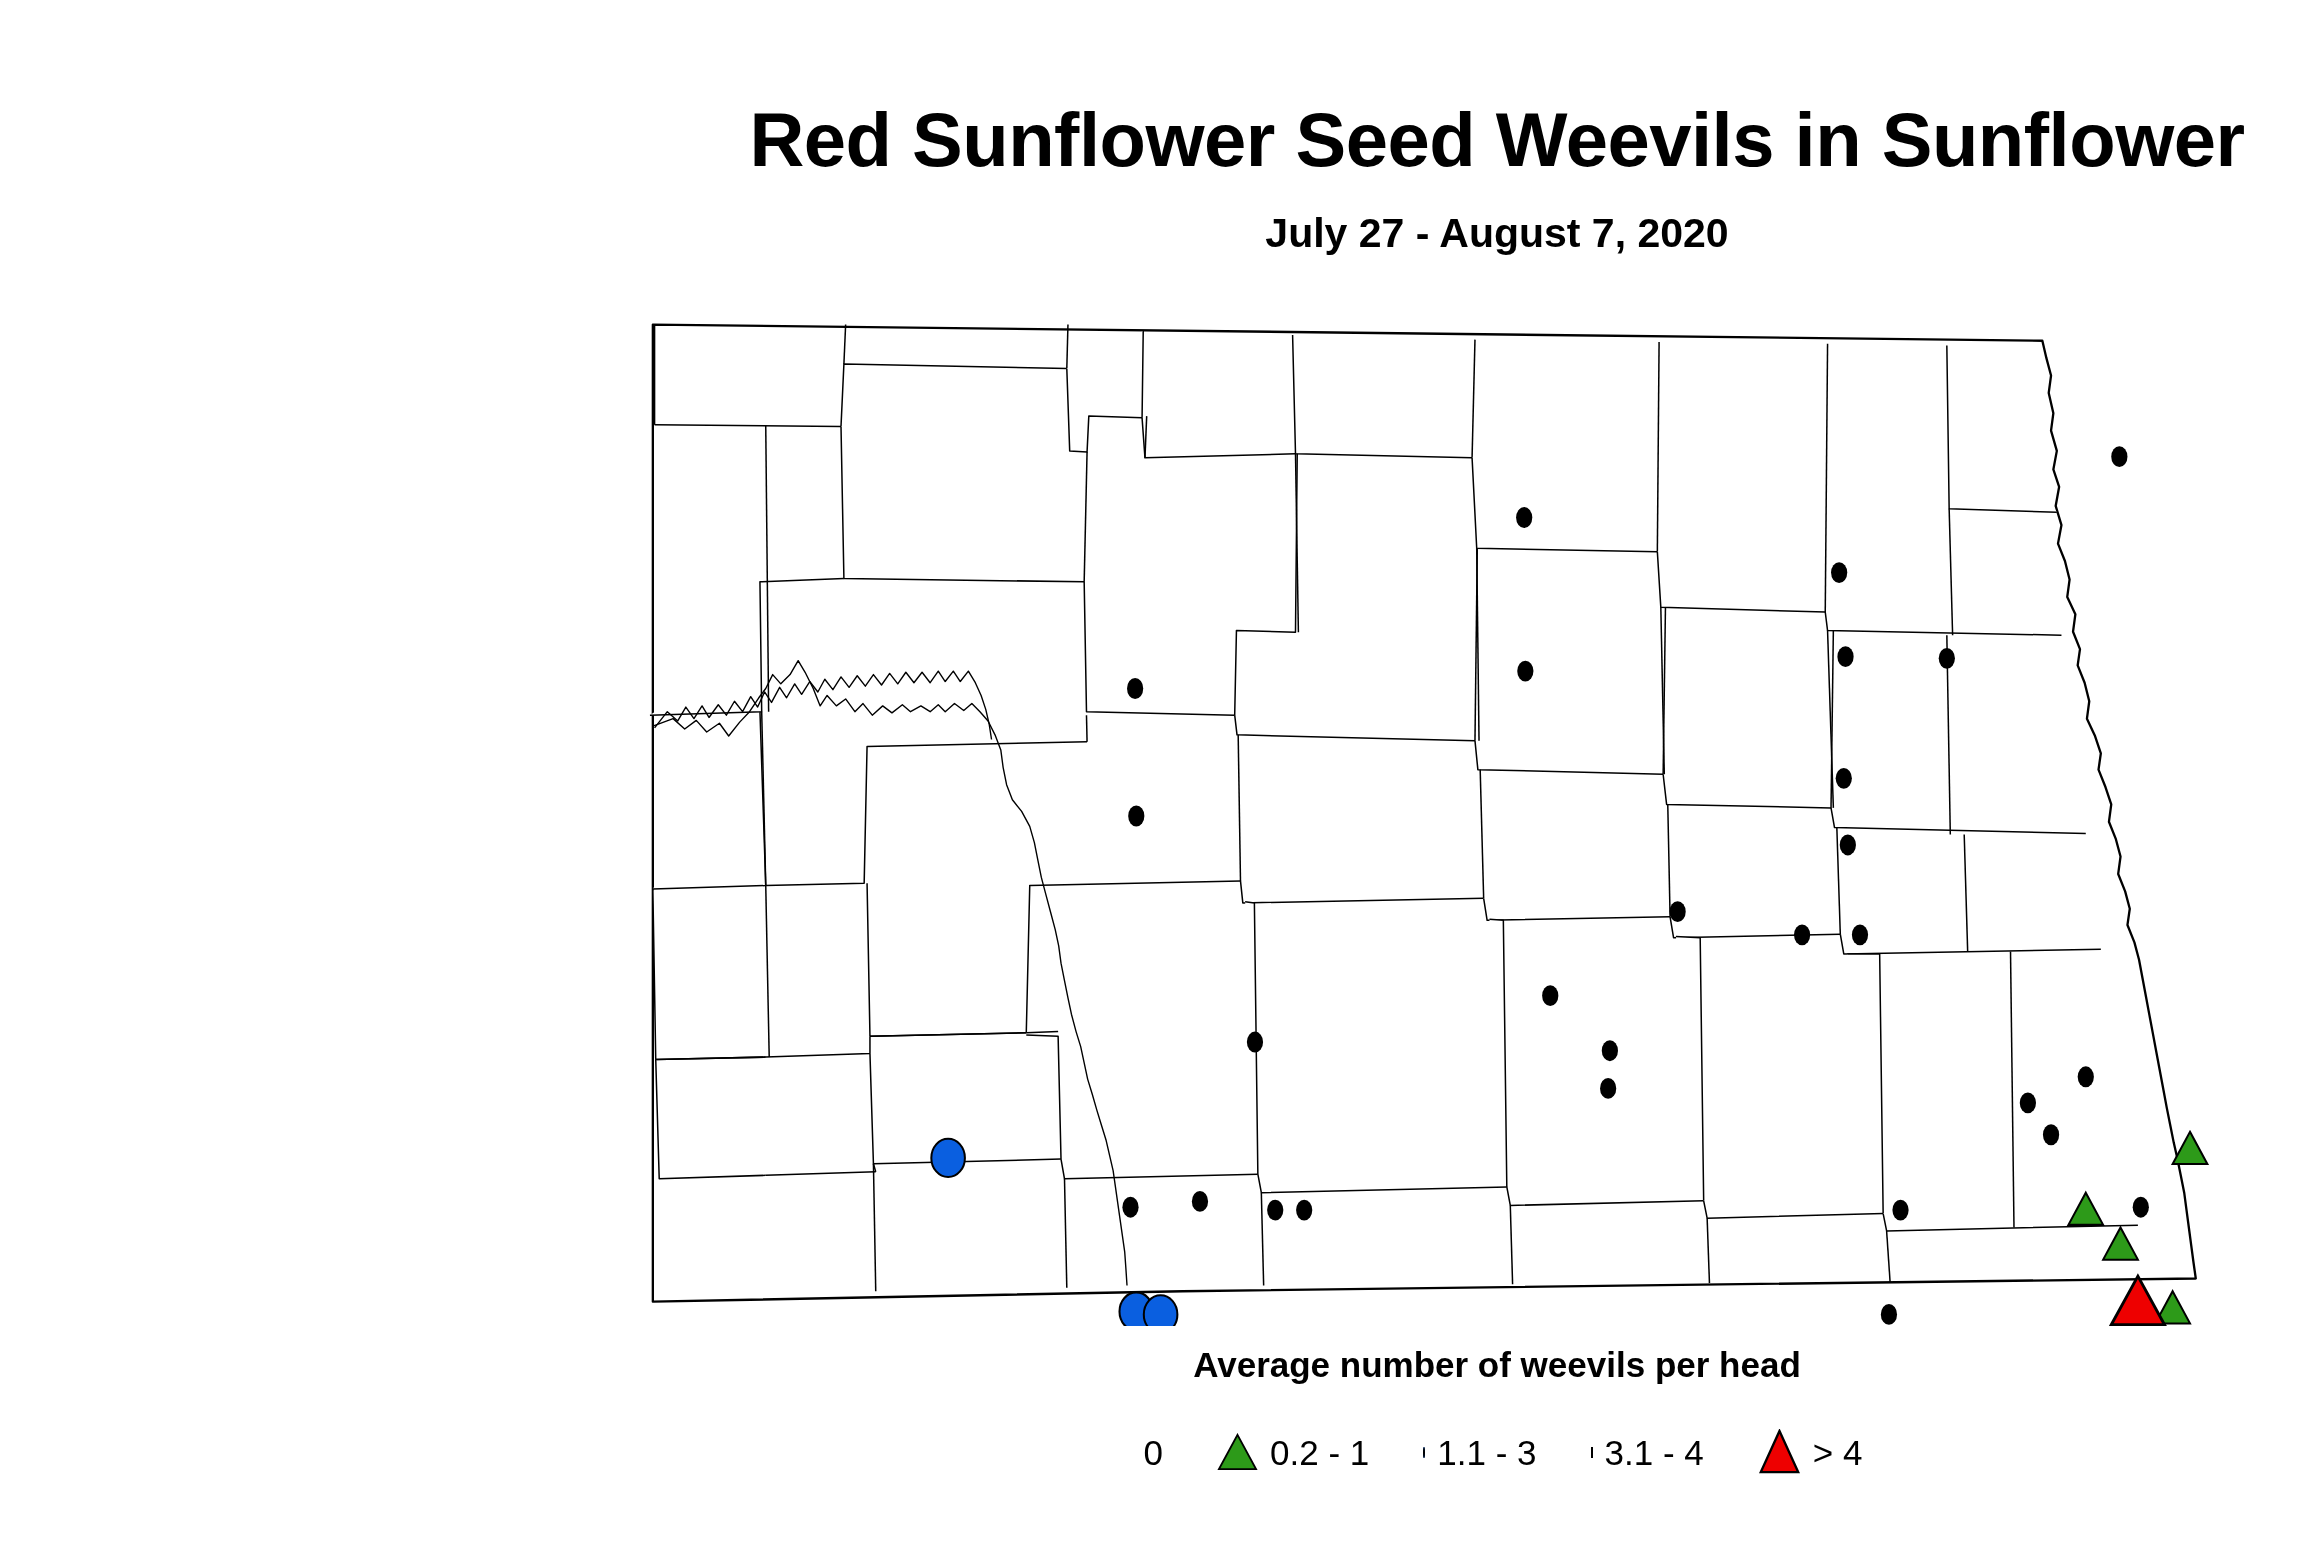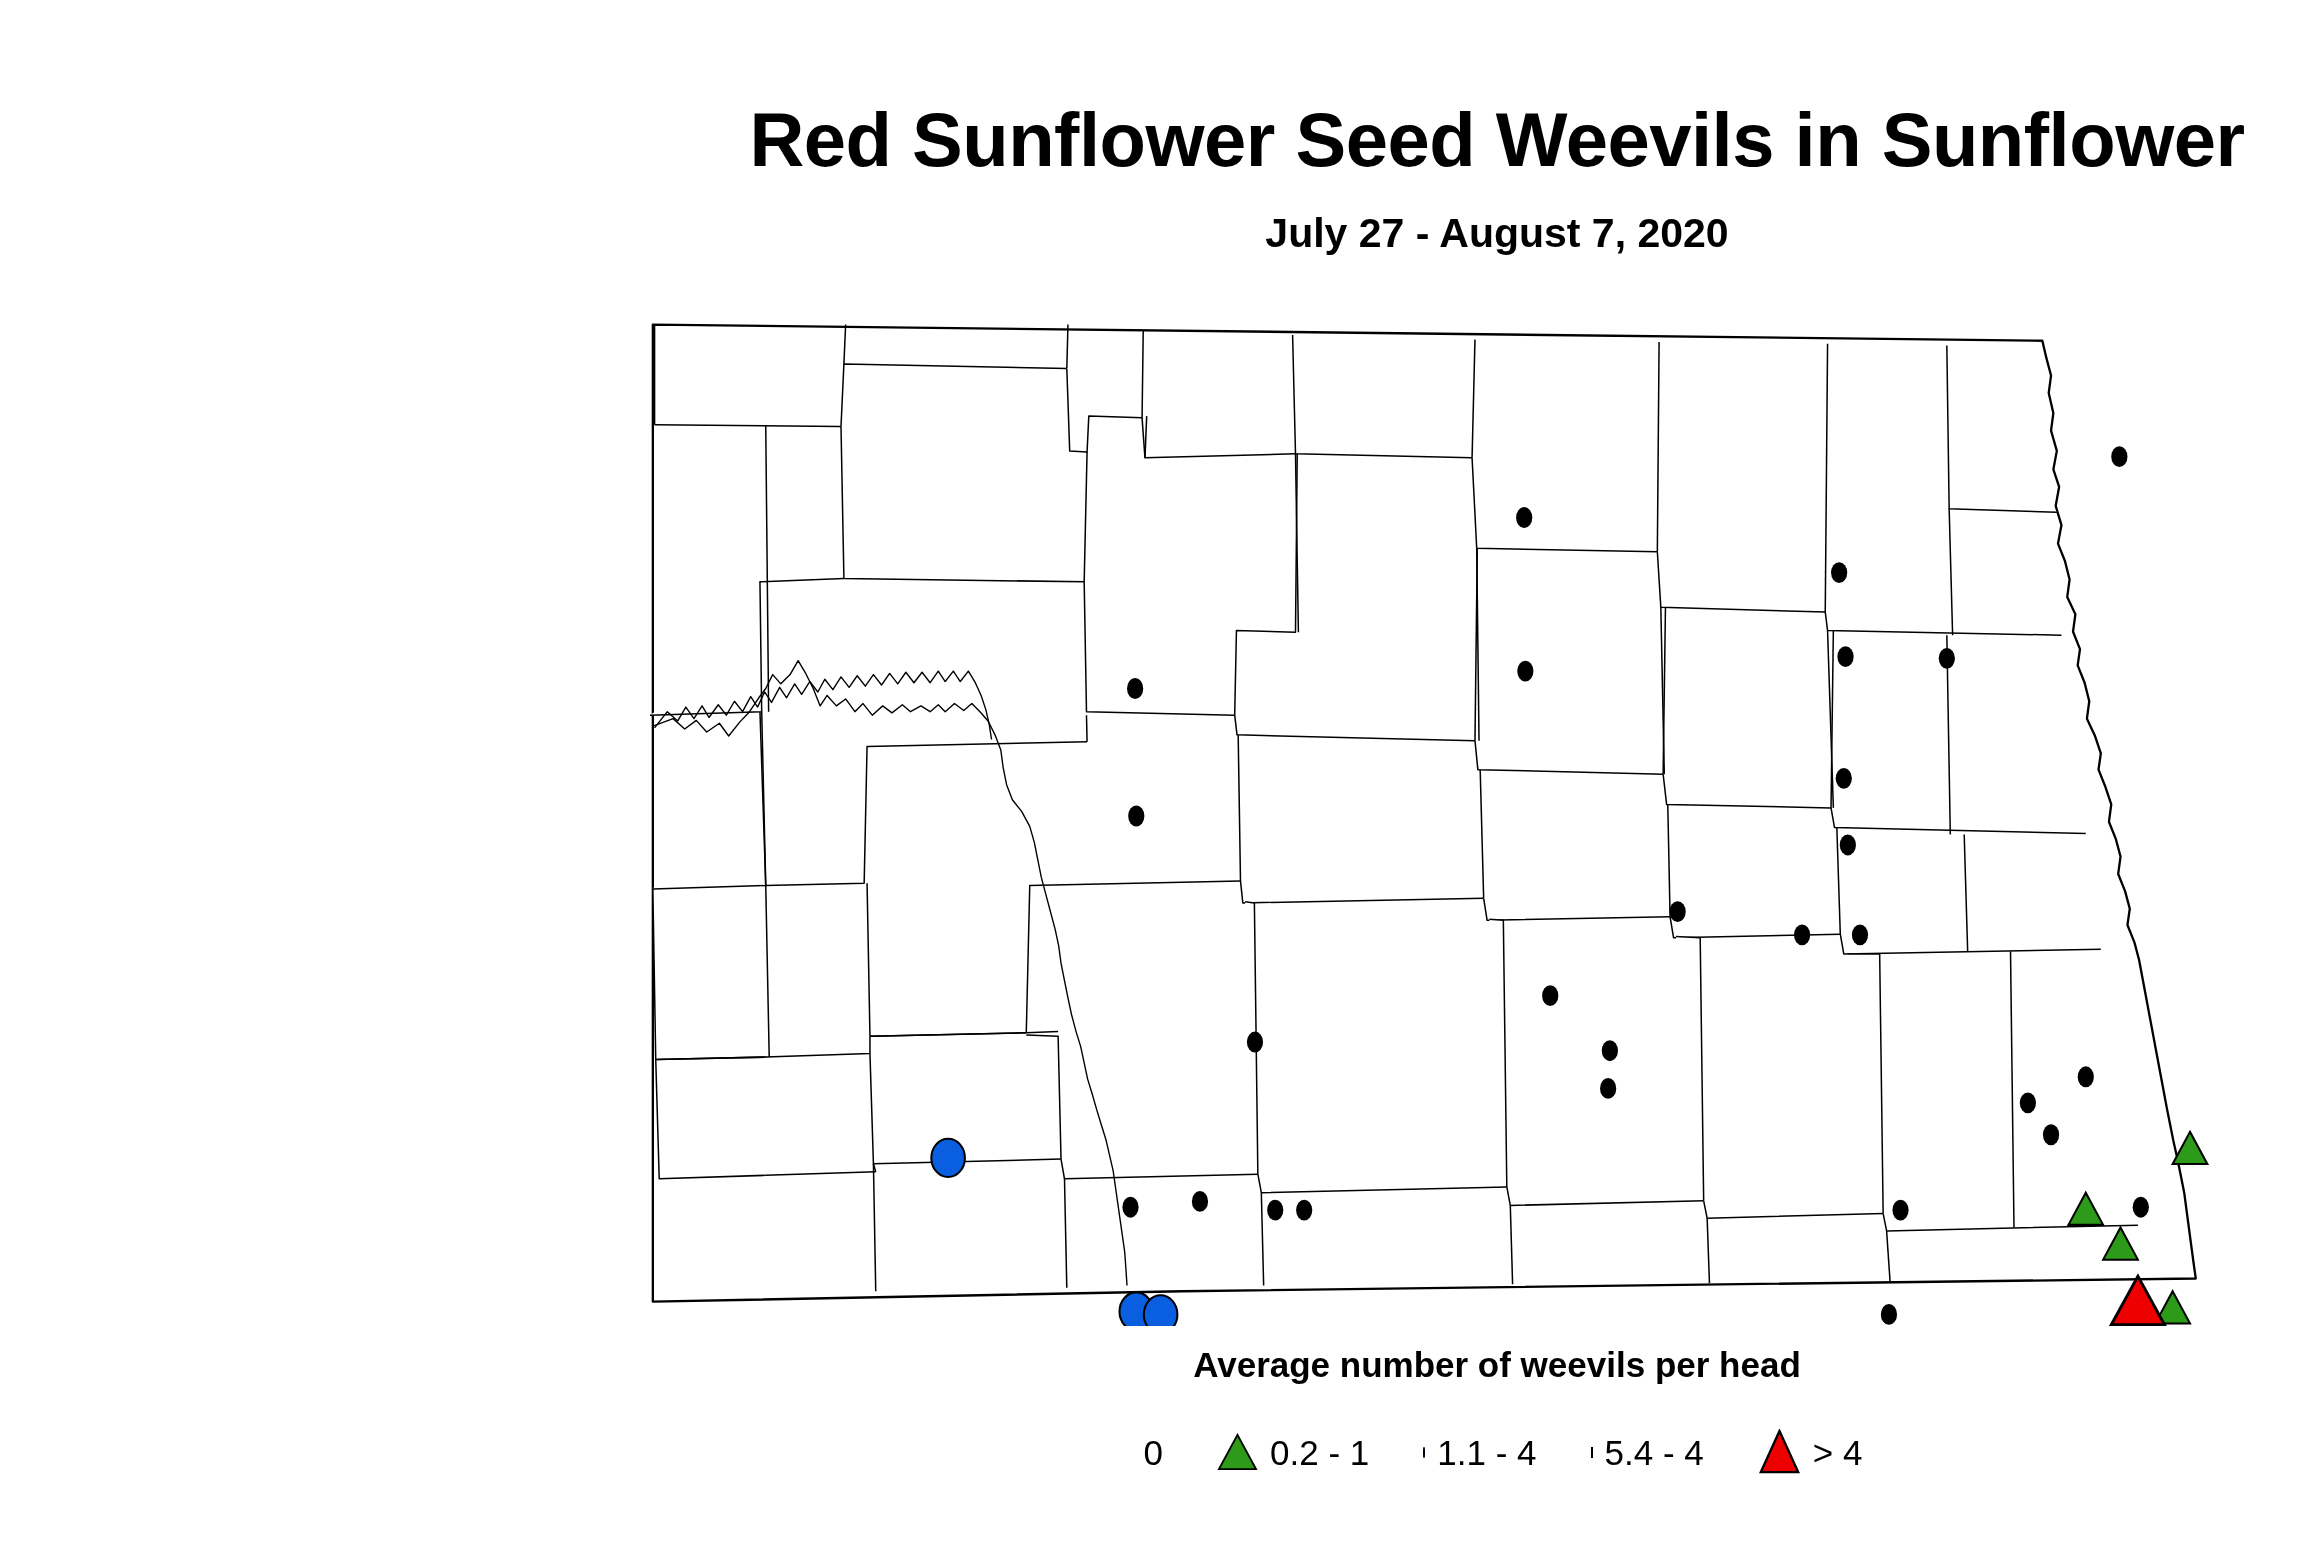--- a/index.html
+++ b/index.html
@@ -301,25 +301,25 @@
       <div class="legend-item">
         <span class="legend-sym">
           <svg width="41" height="38" viewBox="0 0 88 82">
               <polygon points="44,4 84,78 4,78" fill="#2d9a19" stroke="#000" stroke-width="4"></polygon>
             </svg>
         </span>
         <span class="legend-label">0.2 - 1</span>
       </div>
       <div class="legend-item">
         <span class="legend-sym"><span class="sym-circle"></span></span>
-        <span class="legend-label">1.1 - 4</span>
+        <span class="legend-label">1.1 - 3</span>
       </div>
       <div class="legend-item">
         <span class="legend-sym"><span class="sym-square"></span></span>
-        <span class="legend-label">5.4 - 4</span>
+        <span class="legend-label">3.1 - 4</span>
       </div>
       <div class="legend-item">
         <span class="legend-sym">
           <svg width="43" height="45" viewBox="0 0 92 96">
               <polygon points="46,4 86,92 6,92" fill="#ee0000" stroke="#000" stroke-width="5"></polygon>
             </svg>
         </span>
         <span class="legend-label">&gt; 4</span>
       </div>
     </div>

